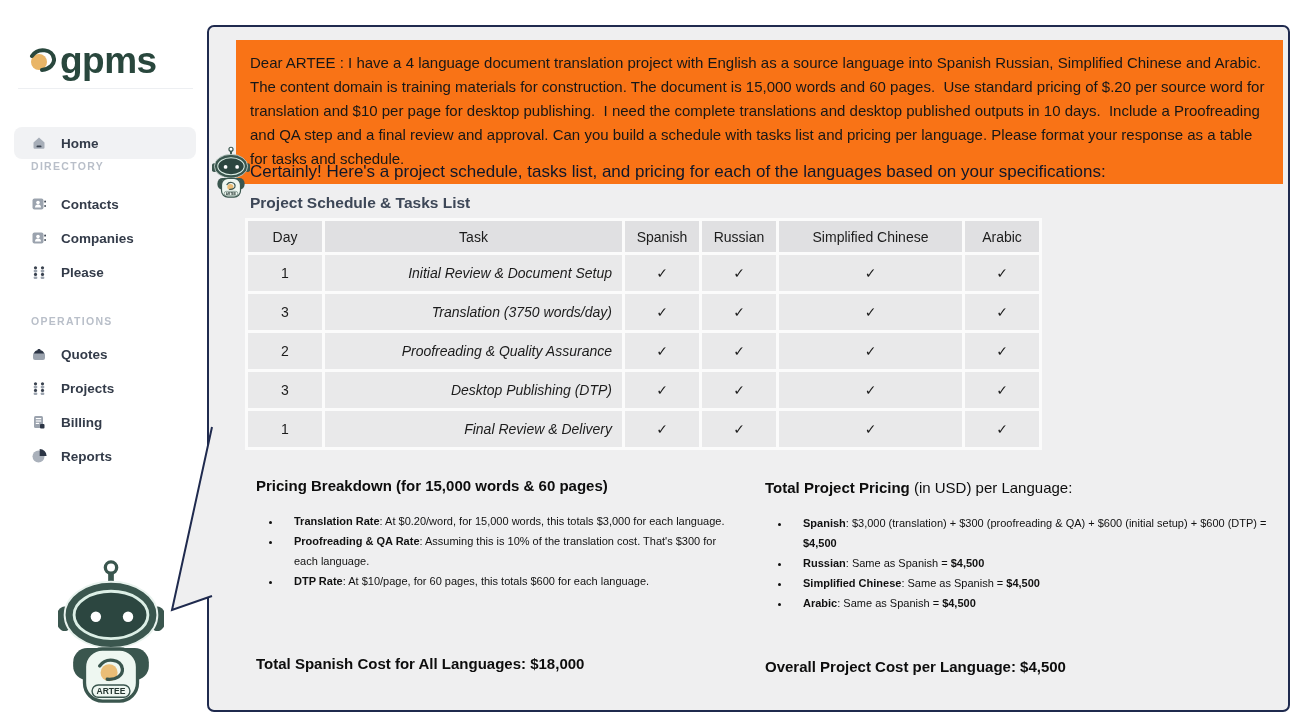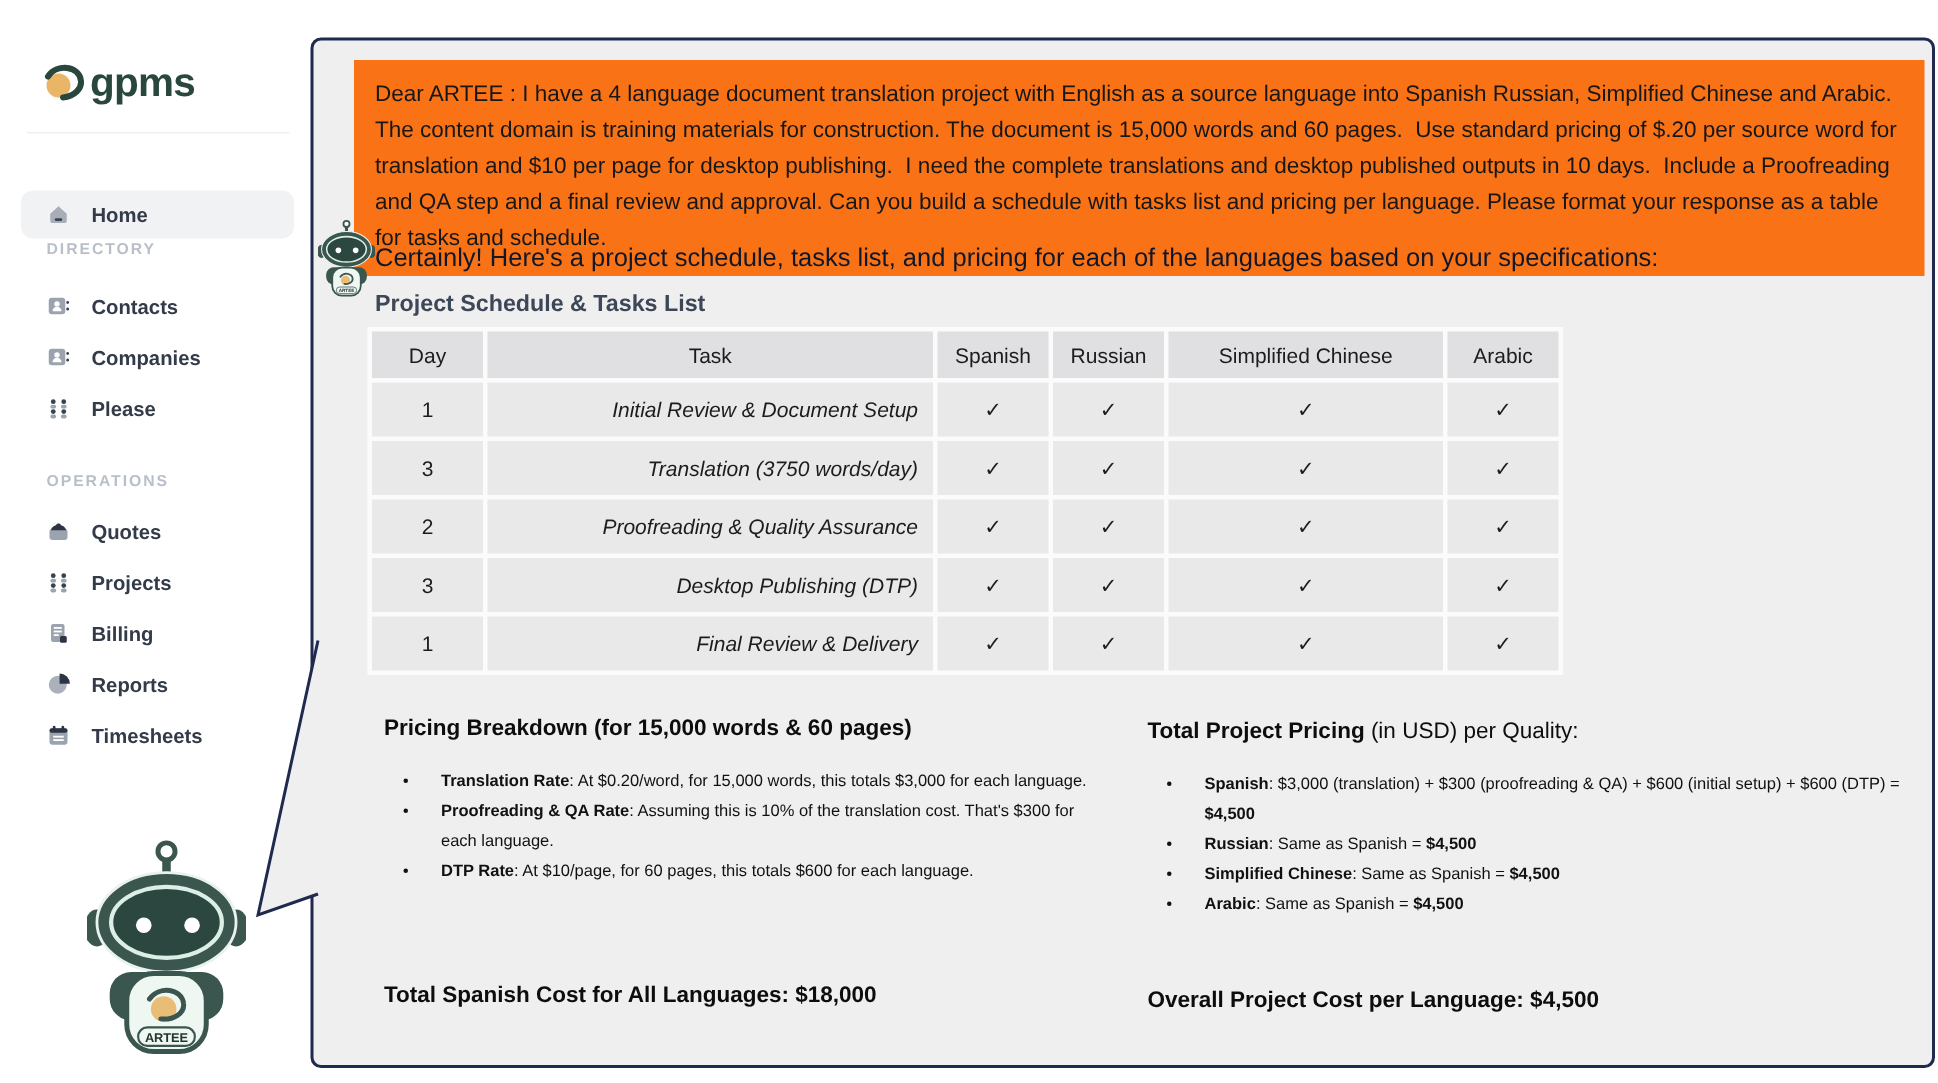--- a/index.html
+++ b/index.html
@@ -3,21 +3,21 @@
 <meta charset="utf-8">
 <style>
   * { box-sizing: border-box; margin: 0; padding: 0; }
   html,body { width:1292px; height:722px; overflow:hidden; background:#ffffff;
     font-family:"Liberation Sans", sans-serif; }
   #app { position:relative; width:1292px; height:722px; background:#fff; }
 
   
   #sidebar { position:absolute; left:0; top:0; width:207px; height:722px; background:#fff; }
   .logo { position:absolute; left:28px; top:40px; display:flex; align-items:center; gap:4px; }
-  .logo-text { font-size:27px; font-weight:bold; color:#29473d; letter-spacing:-0.5px; }
+  .logo-text { font-size:37px; font-weight:bold; color:#29473d; letter-spacing:-0.5px; }
   .sidebar-divider { position:absolute; left:18px; top:88px; width:175px; height:1px; background:#edeff2; }
   .nav-item { position:absolute; left:14px; width:182px; height:32px; display:flex; align-items:center;
     gap:14px; padding-left:17px; border-radius:8px; cursor:pointer; }
   .nav-item.active { background:#f1f2f4; }
   .nav-label { font-size:13.5px; font-weight:600; color:#333b49; }
   .section-label { position:absolute; left:31px; font-size:10.5px; font-weight:700;
     letter-spacing:1.3px; color:#b9bfc9; }
   .icon16 { width:16px; height:16px; flex:0 0 16px; }
 
   
@@ -180,31 +180,20 @@
     </div>
 
     <div class="nav-item" style="top:440px;">
       <svg class="icon16" viewBox="0 0 16 16">
         <circle cx="7.5" cy="8.5" r="6" fill="#aab1bb"></circle>
         <path d="M7.5 8.5 L7.5 1.6 A6.9 6.9 0 0 1 14.4 8.5 Z" fill="#2c3545" transform="translate(1.2,-0.6)"></path>
       </svg>
       <span class="nav-label">Reports</span>
     </div>
 
-    <div class="nav-item" style="top:474px;">
-      <svg class="icon16" viewBox="0 0 16 16">
-        <rect x="2" y="3.5" width="12" height="11" rx="2" fill="#9ba3ae"></rect>
-        <rect x="2" y="3.5" width="12" height="3" rx="1.5" fill="#2c3545"></rect>
-        <rect x="4.2" y="1.8" width="1.8" height="3" rx="0.9" fill="#2c3545"></rect>
-        <rect x="10" y="1.8" width="1.8" height="3" rx="0.9" fill="#2c3545"></rect>
-        <rect x="4.5" y="8.5" width="7" height="1.2" fill="#ffffff"></rect>
-        <rect x="4.5" y="10.8" width="7" height="1.2" fill="#ffffff"></rect>
-      </svg>
-      <span class="nav-label">Timesheets</span>
-    </div>
 
     <svg class="mascot" viewBox="0 0 112 152">
       <use href="#robot-art"></use>
     </svg>
   </div>
 
   <div id="panel">
     <svg id="tail" viewBox="0 0 68 205">
       <path d="M63 5 L23 188 L63 174" fill="#efeff0" stroke="#1f2a4e" stroke-width="2"></path>
     </svg>
@@ -276,21 +265,21 @@
     <div class="pricing-left">
       <div class="pricing-head">Pricing Breakdown (for 15,000 words &amp; 60 pages)</div>
       <ul class="pricing-list">
         <li><span class="lbl">Translation Rate</span><span>: At $0.20/word, for 15,000 words, this totals $3,000 for each language.</span></li>
         <li><span class="lbl">Proofreading &amp; QA Rate</span><span>: Assuming this is 10% of the translation cost. That's $300 for each language.</span></li>
         <li><span class="lbl">DTP Rate</span><span>: At $10/page, for 60 pages, this totals $600 for each language.</span></li>
       </ul>
     </div>
 
     <div class="pricing-right">
-      <div class="pricing-head"><span>Total Project Pricing</span><span class="normal"> (in USD) per Quality:</span></div>
+      <div class="pricing-head"><span>Total Project Pricing</span><span class="normal"> (in USD) per Language:</span></div>
       <ul class="pricing-list">
         <li><span class="lbl">Spanish</span><span>: $3,000 (translation) + $300 (proofreading &amp; QA) + $600 (initial setup) + $600 (DTP) = </span><span class="val">$4,500</span></li>
         <li><span class="lbl">Russian</span><span>: Same as Spanish = </span><span class="val">$4,500</span></li>
         <li><span class="lbl">Simplified Chinese</span><span>: Same as Spanish = </span><span class="val">$4,500</span></li>
         <li><span class="lbl">Arabic</span><span>: Same as Spanish = </span><span class="val">$4,500</span></li>
       </ul>
     </div>
 
     <div class="total-line" id="total-left"><span>Total Spanish Cost for All Languages: </span><span>$18,000</span></div>
     <div class="total-line" id="total-right"><span>Overall Project Cost per Language: </span><span>$4,500</span></div>

